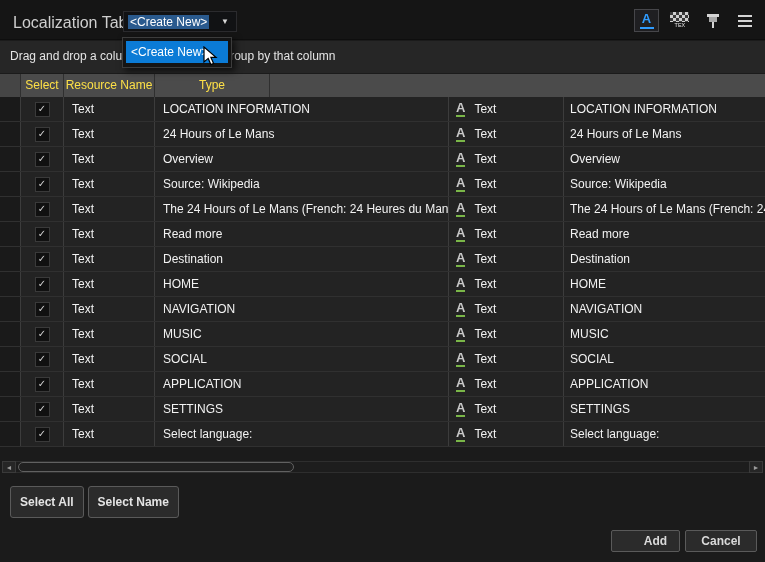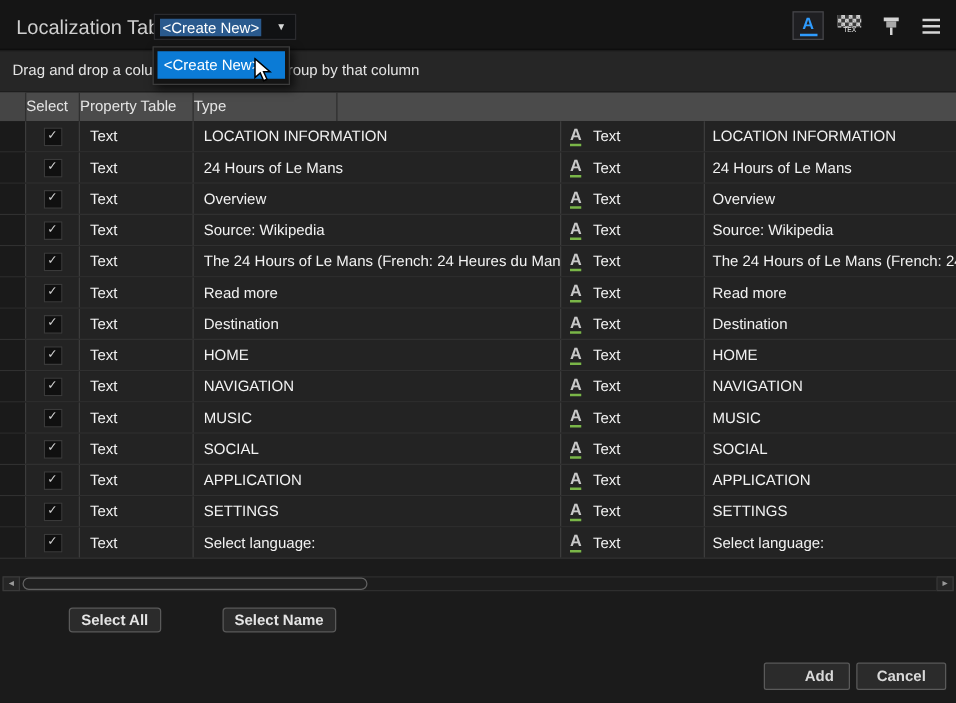--- a/index.html
+++ b/index.html
@@ -44,22 +44,22 @@
   .dd-popup { position:absolute; left:122px; top:37px; width:110px; height:31px; background:#141414;
               border:1px solid #3c3c3c; box-shadow:3px 3px 7px rgba(0,0,0,.65); z-index:20; padding:3px; }
   .dd-item { height:22px; line-height:22px; background:#0b7bd6; color:#ffffff; font-size:12px;
              padding-left:5px; white-space:nowrap; cursor:default; }
   .cursor { position:absolute; left:203px; top:46px; z-index:30; }
 
   
   .grid { position:absolute; left:0; top:74px; width:765px; }
   .g-row { display:flex; width:765px; }
   .g-head { height:23px; background:#4b4b4b; }
-  .g-head .g-cell { border-right:1px solid #2f2f2f; color:#e5e5e5; font-size:12px; line-height:23px;
-                    text-align:left; white-space:nowrap; overflow:hidden; }
+  .g-head .g-cell { border-right:1px solid #2f2f2f; color:#fde047; font-size:12px; line-height:23px;
+                    text-align:center; white-space:nowrap; overflow:hidden; }
   .g-body .g-row { height:25px; background:#232323; border-bottom:1px solid #303030; }
   .g-body .g-cell { border-right:1px solid #3c3c3c; font-size:12px; line-height:24px; color:#f2f2f2;
                     white-space:nowrap; overflow:hidden; }
   .c-rowhdr { width:21px; background:#1a1a1a; }
   .g-head .c-rowhdr { background:#454545; }
   .c-select { width:43px; display:flex; align-items:center; justify-content:center; }
   .c-prop   { width:91px; padding-left:8px; }
   .c-res    { width:294px; padding-left:8px; }
   .c-type   { width:115px; padding-left:7px; display:flex; align-items:center; gap:9px; }
   .c-val    { flex:1; padding-left:6px; border-right:none !important; }
@@ -77,21 +77,21 @@
   .hs-btn .tri { font-size:7px; color:#9a9a9a; line-height:7px; }
   .hs-track { flex:1; position:relative; background:#1d1d1d; border-top:1px solid #2e2e2e; border-bottom:1px solid #2e2e2e; }
   .hs-thumb { position:absolute; left:2px; top:0px; width:276px; height:10px; border-radius:5px;
               border:1px solid #616161; background:#202020; }
 
   
   .btn { background:#2b2b2b; border:1px solid #5a5a5a; border-radius:3px; color:#e4e4e4;
          font-size:12px; font-weight:bold; font-family:"Liberation Sans",sans-serif;
          display:inline-flex; align-items:center; justify-content:center; cursor:default; }
   .sel-group { position:absolute; left:10px; top:486px; display:flex; gap:4px; }
-  .sel-group .btn { height:20px; padding:0 9px;margin-left:45px; }
+  .sel-group .btn { height:32px; padding:0 9px; }
   .act-group { position:absolute; right:8px; top:530px; display:flex; gap:5px; }
   .act-group .btn { height:22px; border-radius:2px; color:#d9d9d9; }
   .btn-add { width:69px;padding-left:20px; }
   .btn-cancel { width:72px; }
 </style>
 </head>
 <body>
 
 <div class="window">
 
@@ -138,21 +138,21 @@
   <div class="cursor">
     <svg width="15" height="21" viewBox="0 0 15 21">
       <path d="M1,1 L1,16 L5.2,12.4 L7.9,18.6 L10.6,17.4 L7.9,11.4 L13,11.4 Z" fill="#ffffff" stroke="#000000" stroke-width="1.2"></path>
     </svg>
   </div>
 
   <div class="grid">
     <div class="g-row g-head">
       <div class="g-cell c-rowhdr"></div>
       <div class="g-cell c-select">Select</div>
-      <div class="g-cell c-prop">Property Table</div>
+      <div class="g-cell c-prop">Resource Name</div>
       <div class="g-cell c-type">Type</div>
       <div class="g-cell c-val"></div>
     </div>
 
     <div class="g-body">
 
         <div class="g-row">
           <div class="g-cell c-rowhdr"></div>
           <div class="g-cell c-select">
             <span class="checkbox">

